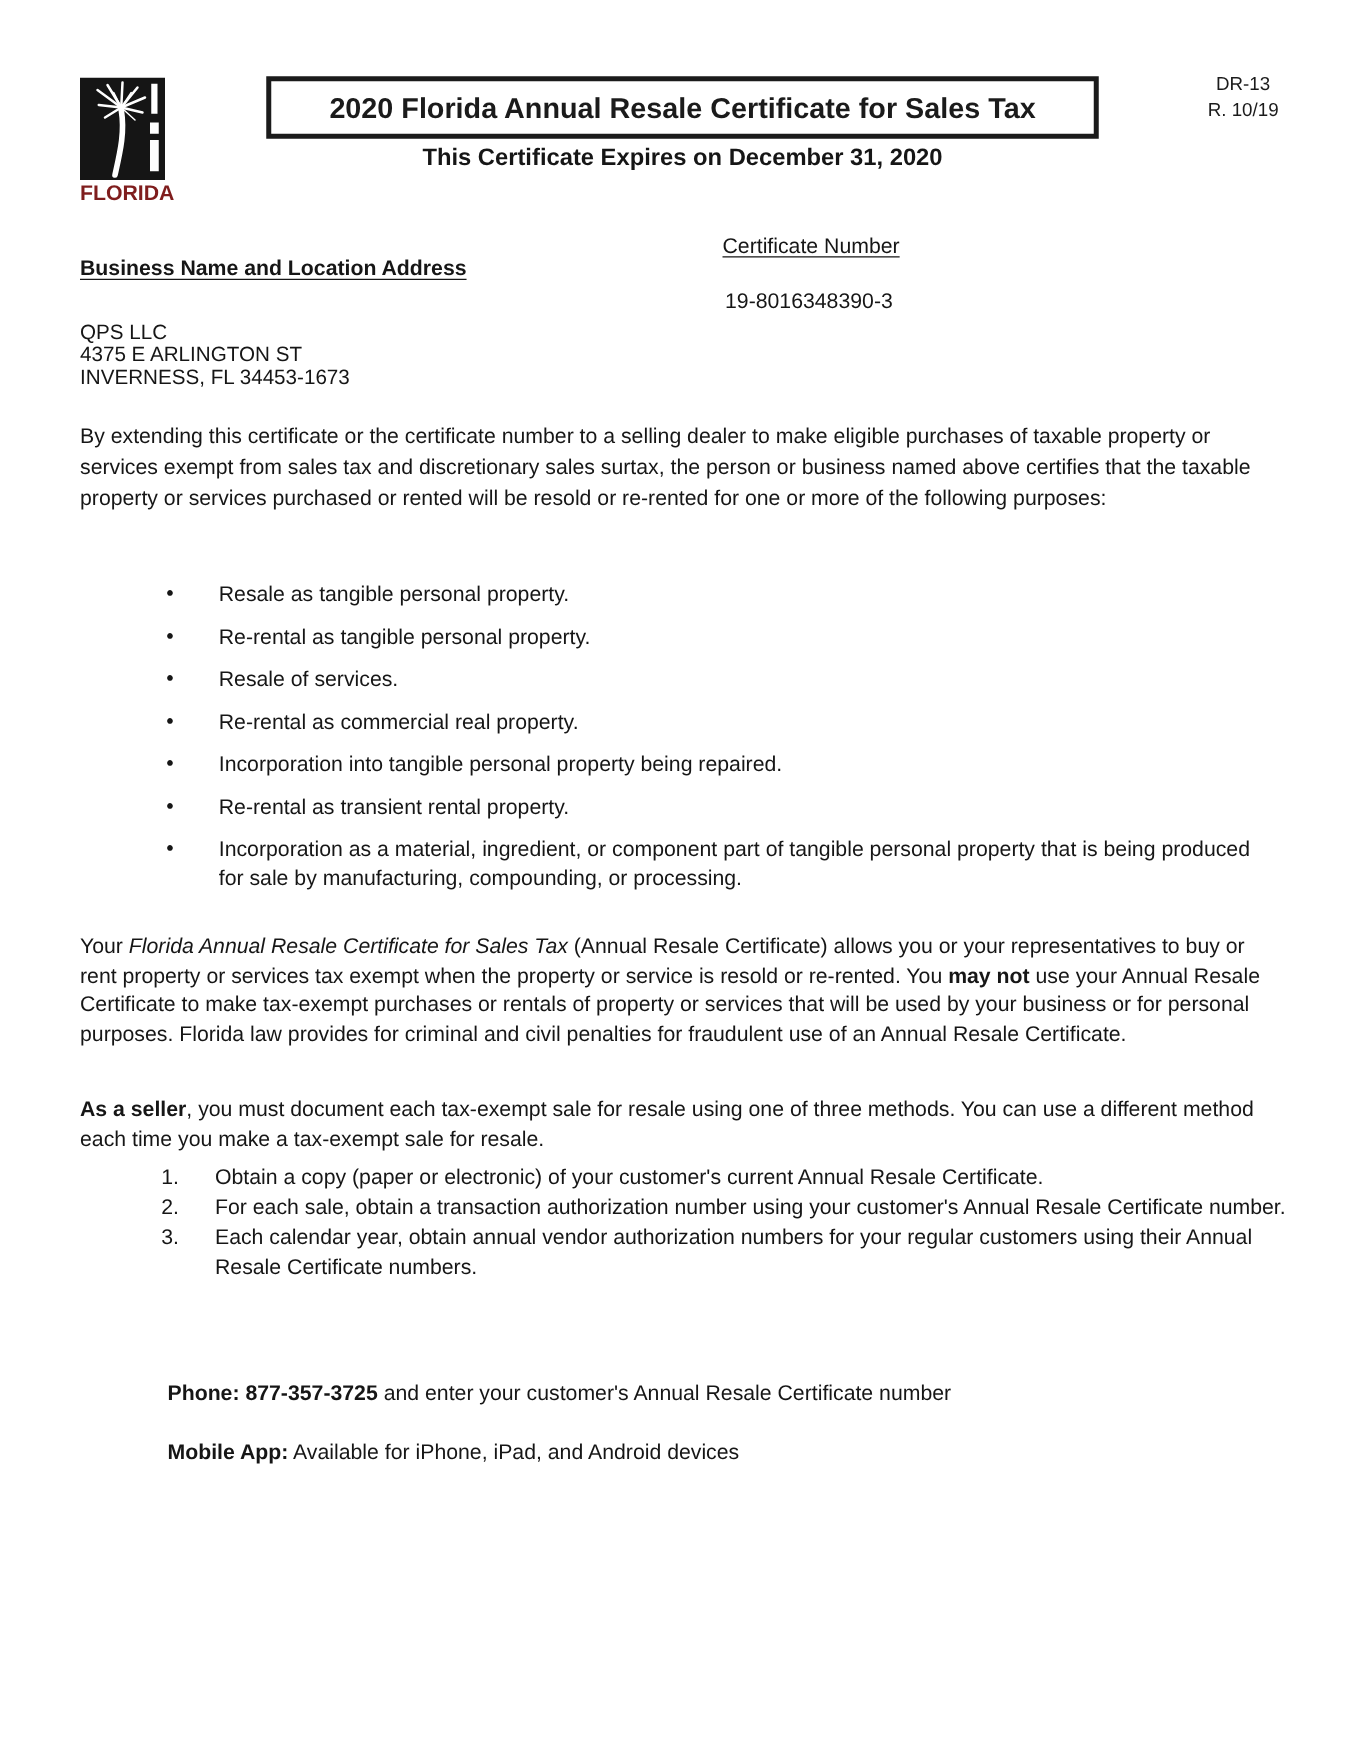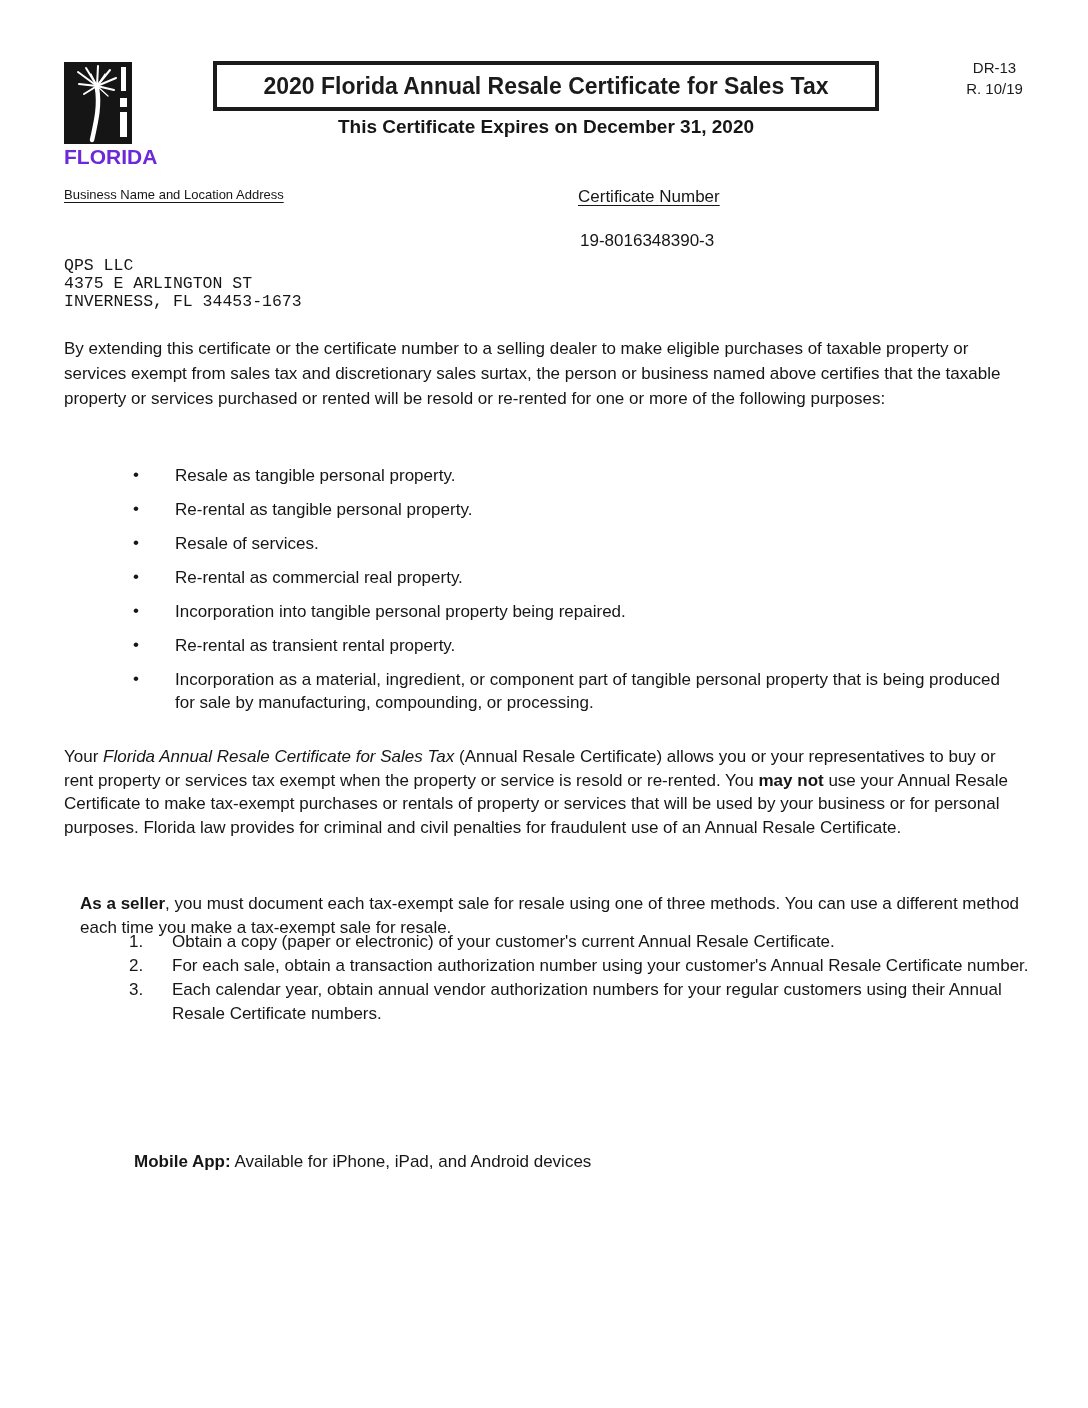--- a/index.html
+++ b/index.html
@@ -4,48 +4,48 @@
 <style>
   html,body { margin:0; padding:0; background:#fff; }
   .page {
     position:relative; width:1088px; height:1408px; background:#ffffff;
     font-family:"Liberation Sans","DejaVu Sans",sans-serif; color:#161616;
     overflow:hidden;
   }
   
   .logo { position:absolute; left:64px; top:62px; width:84px; }
   .logo svg { display:block; }
-  .logo-label { font-weight:bold; font-size:21px; letter-spacing:0px; margin-top:1px; color:#6d28d9; }
+  .logo-label { font-weight:bold; font-size:17px; letter-spacing:0px; margin-top:1px; color:#7f1d1d; }
   .title-box {
     position:absolute; left:213px; top:61px; width:666px; height:50px;
     border:4px solid #1b1b1b; box-sizing:border-box;
     display:flex; align-items:center; justify-content:center;
     font-weight:bold; font-size:23px; color:#1b1b1b; background:#fff;
   }
   .form-code {
     position:absolute; left:942px; top:57px; width:105px; text-align:center;
     font-weight:normal; font-size:15px; line-height:21px; color:#1b1b1b;
   }
   .subtitle {
     position:absolute; left:213px; top:116px; width:666px; text-align:center;
     font-weight:bold; font-size:19px; color:#161616;
   }
   
   .u { text-decoration:underline; text-underline-offset:3px; }
-  .biz-label  { position:absolute; left:64px;  top:187px; font-size:13px; }
+  .biz-label  { position:absolute; left:64px;  top:205px; font-size:17px;font-weight:bold; }
   .cert-label { position:absolute; left:578px; top:187px; font-size:17px; }
   .cert-number{ position:absolute; left:580px; top:231px; font-size:17px; }
-  .address    { position:absolute; left:64px;  top:257px; font-size:16.5px; line-height:18px;font-family:Liberation Mono, monospace; }
+  .address    { position:absolute; left:64px;  top:257px; font-size:16.5px; line-height:18px; }
   
   .intro { position:absolute; left:64px; top:336px; width:956px; font-size:17px; line-height:25px; margin:0; }
   .purposes { position:absolute; left:133px; top:464px; width:880px; margin:0; padding:0; list-style:none; font-size:17px; }
   .purposes li { position:relative; padding-left:42px; line-height:23px; margin-bottom:11px; }
   .purposes .bullet { position:absolute; left:0; top:-1px; }
   .usage  { position:absolute; left:64px; top:745px; width:960px; font-size:17px; line-height:23.5px; margin:0; }
-  .seller { position:absolute; left:64px; top:876px; width:965px; font-size:17px; line-height:24px; margin:16px; }
+  .seller { position:absolute; left:64px; top:876px; width:965px; font-size:17px; line-height:24px; margin:0; }
   .methods { position:absolute; left:129px; top:930px; width:908px; margin:0; padding:0; list-style:none; font-size:17px; line-height:24px; }
   .methods li { display:flex; }
   .methods .num { flex:0 0 43px; }
   .contact-line { position:absolute; left:134px; font-size:17px; }
   .contact-online { top:1058px; }
   .contact-phone  { top:1105px; }
   .contact-mobile { top:1152px; }
   b { font-weight:bold; }
   i { font-style:italic;margin-top:29px; }
 </style>
@@ -129,15 +129,16 @@
     <li>
         <span class="num">2.</span>
         <span>For each sale, obtain a transaction authorization number using your customer's Annual Resale Certificate number.</span>
       </li>
     <li>
         <span class="num">3.</span>
         <span>Each calendar year, obtain annual vendor authorization numbers for your regular customers using their Annual Resale Certificate numbers.</span>
       </li>
   </ol>
 
+  <div class="contact-line contact-phone"><b>Phone: 877-357-3725</b><span> and enter your customer's Annual Resale Certificate number</span></div>
   <div class="contact-line contact-mobile"><b>Mobile App:</b><span> Available for iPhone, iPad, and Android devices</span></div>
 
 </div>
 
 </body></html>

